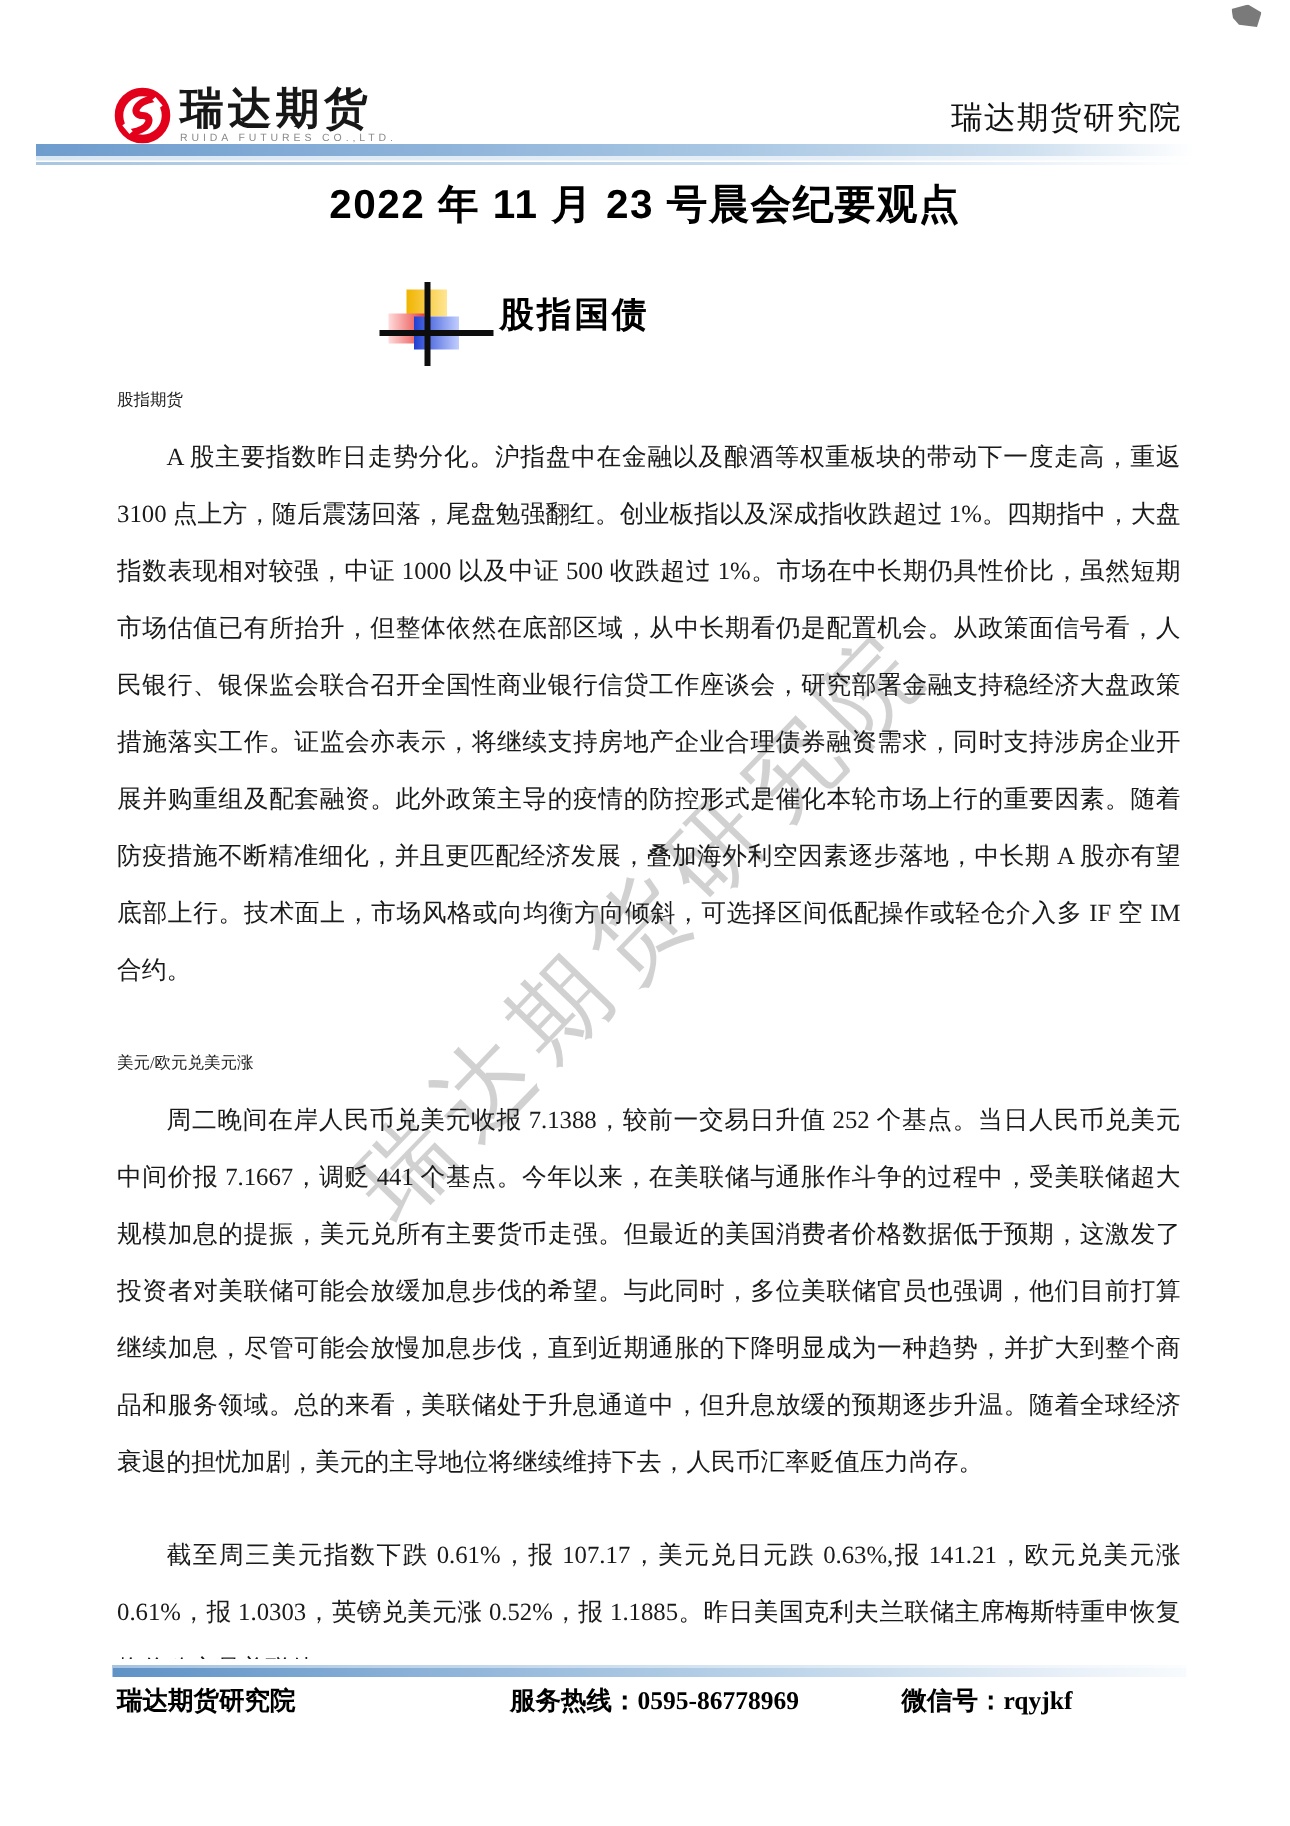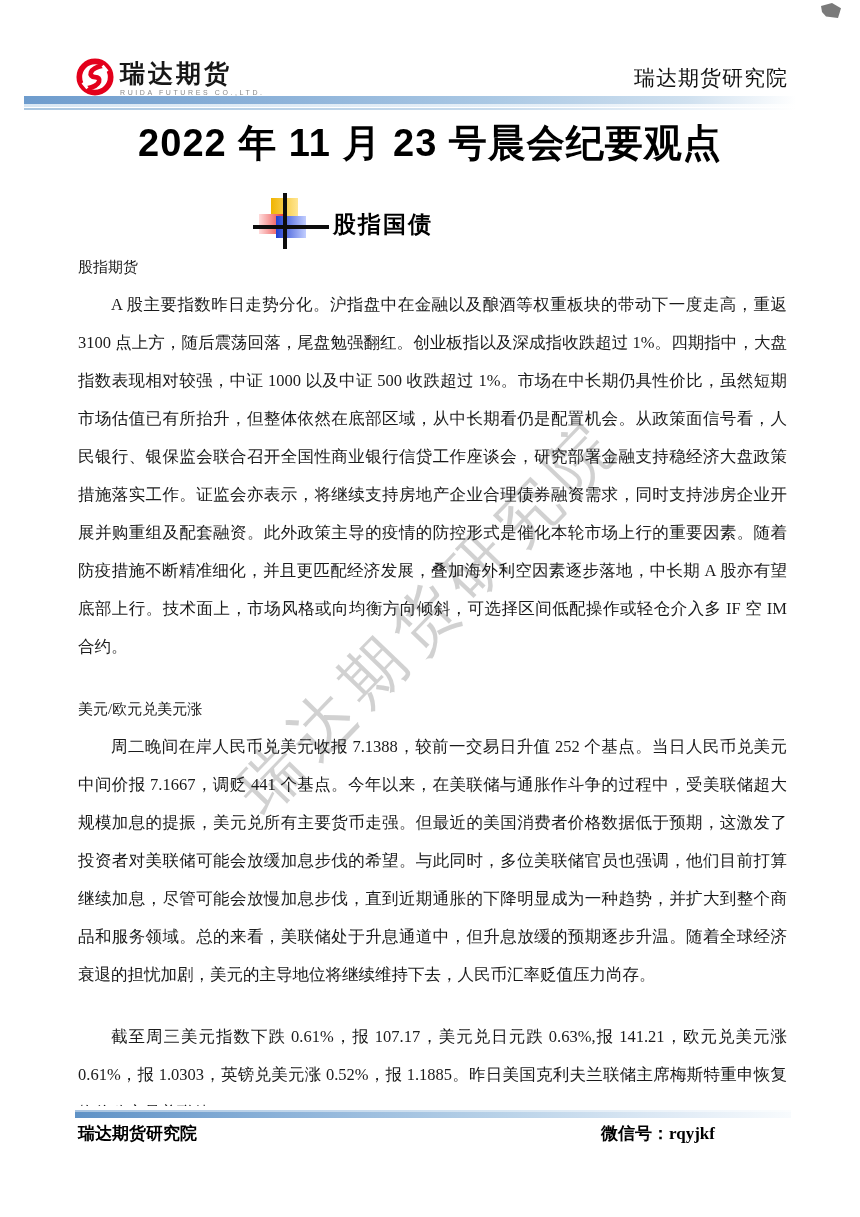--- a/index.html
+++ b/index.html
@@ -14,21 +14,21 @@
     color:#1a1a1a;
   }
 
   
   .header { position:absolute; top:0; left:0; width:860px; height:96px; }
   .logo { position:absolute; left:76px; top:58px; display:flex; align-items:flex-start; }
   .logo-icon { width:38px; height:38px; margin-right:6px; }
   .logo-textwrap { display:flex; flex-direction:column; }
   .logo-brand {
     font-family:"Liberation Sans","DejaVu Sans",sans-serif;
-    font-weight:bold; font-size:25px; letter-spacing:3px; color:#171717; line-height:30px;
+    font-weight:bold; font-size:29px; letter-spacing:3px; color:#171717; line-height:30px;
   }
   .logo-sub {
     font-family:"Liberation Sans","DejaVu Sans",sans-serif;
     font-size:7px; letter-spacing:2.6px; color:#8a8a8a; margin-top:1px;
   }
   .header-org {
     position:absolute; right:72px; top:64px;
     font-family:"Liberation Sans","DejaVu Sans",sans-serif;
     font-size:21px; color:#111; letter-spacing:1px;
   }
@@ -45,27 +45,27 @@
   .topbar .band2 { height:3px;
     background:linear-gradient(to right,#d9e7f3 0%,#e6eff7 70%,rgba(255,255,255,0) 99%); }
   .topbar .band3 { height:2px; margin-top:1px;
     background:linear-gradient(to right,#a9c6e0 0%,#c6daec 60%,rgba(255,255,255,0) 99%); }
 
   
   .doc-title {
     position:absolute; top:118px; left:0; width:860px;
     text-align:center;
     font-family:"Liberation Sans","DejaVu Sans",sans-serif;
-    font-weight:bold; font-size:38px; letter-spacing:1px; color:#000;
+    font-weight:bold; font-size:27px; letter-spacing:1px; color:#000;
   }
 
   
   .banner {
     position:absolute; top:194px; left:0; width:692px; height:60px;
-    display:flex; justify-content:center; align-items:center;
+    display:flex; justify-content:center; align-items:flex-start;
   }
   .cross-icon { position:relative; width:48px; height:54px; margin-right:26px; margin-top:-4px; }
   .cross-icon .sq-yellow { position:absolute; left:12px; top:3px;  width:27px; height:18px;
     background:linear-gradient(to right,#f0b400,#ffe693); }
   .cross-icon .sq-red    { position:absolute; left:0px;  top:19px; width:24px; height:20px;
     background:linear-gradient(to left,#e84040,#ffdcdc); }
   .cross-icon .sq-blue   { position:absolute; left:17px; top:21px; width:30px; height:22px;
     background:linear-gradient(to right,#1f3fd0,#c2ceff); }
   .cross-icon .bar-v { position:absolute; left:24px; top:-2px; width:4px; height:56px; background:#0d0d0d; }
   .cross-icon .bar-h { position:absolute; left:-6px; top:30px; width:76px; height:4px; background:#0d0d0d; }
@@ -79,21 +79,21 @@
     transform:translate(-50%,-50%) rotate(-46deg);
     font-size:64px; letter-spacing:10px; white-space:nowrap;
     color:#8f8f8f; opacity:.40; z-index:0; pointer-events:none;
   }
 
   
   .content {
     position:absolute; top:248px; left:78px; width:709px; height:858px;
     overflow:hidden; z-index:1;
   }
-  .sec-heading { font-size:15px; line-height:38px; font-weight:normal; color:#1a1a1a; }
+  .sec-heading { font-size:11px; line-height:38px; font-weight:normal; color:#1a1a1a; }
   .sec-body {
     font-size:16.5px; line-height:38px; text-align:justify;
     text-indent:2em; color:#1a1a1a;
   }
   .sec { margin:0; }
   .sec + .sec { margin-top:24px; }
 
   
   .footerbar {
     position:absolute; top:1110px; left:75px; width:716px; height:8px;
@@ -158,16 +158,17 @@
       <div class="sec-body">周二晚间在岸人民币兑美元收报 7.1388，较前一交易日升值 252 个基点。当日人民币兑美元中间价报 7.1667，调贬 441 个基点。今年以来，在美联储与通胀作斗争的过程中，受美联储超大规模加息的提振，美元兑所有主要货币走强。但最近的美国消费者价格数据低于预期，这激发了投资者对美联储可能会放缓加息步伐的希望。与此同时，多位美联储官员也强调，他们目前打算继续加息，尽管可能会放慢加息步伐，直到近期通胀的下降明显成为一种趋势，并扩大到整个商品和服务领域。总的来看，美联储处于升息通道中，但升息放缓的预期逐步升温。随着全球经济衰退的担忧加剧，美元的主导地位将继续维持下去，人民币汇率贬值压力尚存。</div>
     </section>
     <section class="sec">
       <div class="sec-body">截至周三美元指数下跌 0.61%，报 107.17，美元兑日元跌 0.63%,报 141.21，欧元兑美元涨 0.61%，报 1.0303，英镑兑美元涨 0.52%，报 1.1885。昨日美国克利夫兰联储主席梅斯特重申恢复物价稳定是美联储</div>
     </section>
   </main>
 
   <div class="footerbar"></div>
   <div class="footer-row">
     <span class="footer-org">瑞达期货研究院</span>
+    <span class="footer-hotline">服务热线：0595-86778969</span>
     <span class="footer-wechat">微信号：rqyjkf</span>
   </div>
 
 </div>
 
 </body></html>

